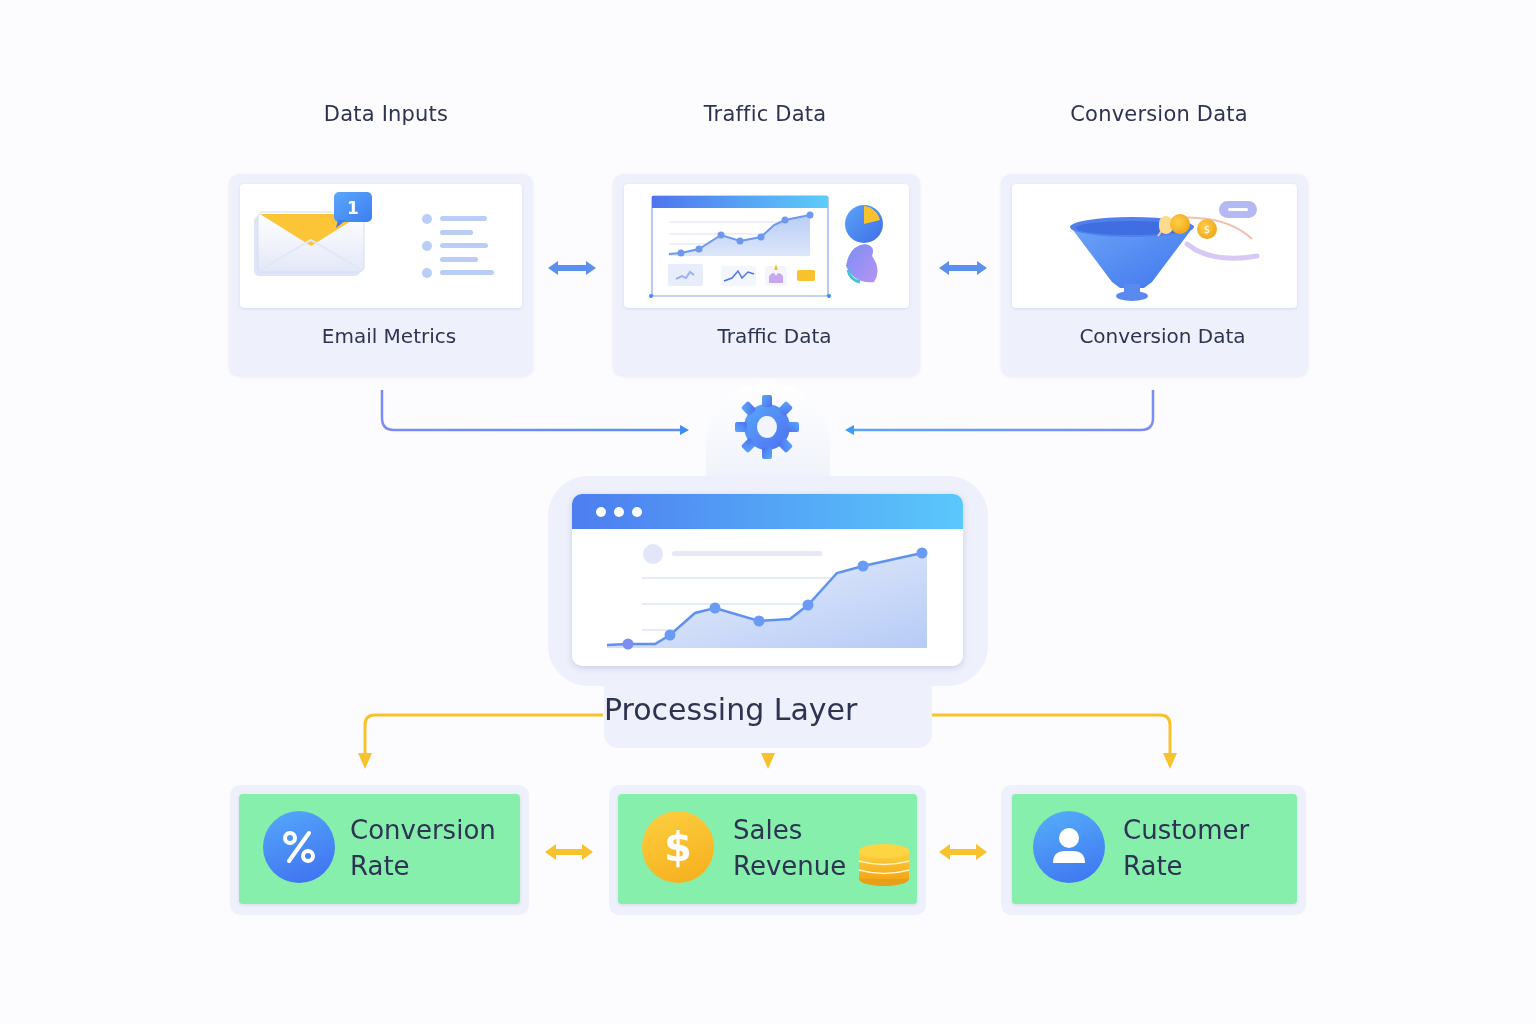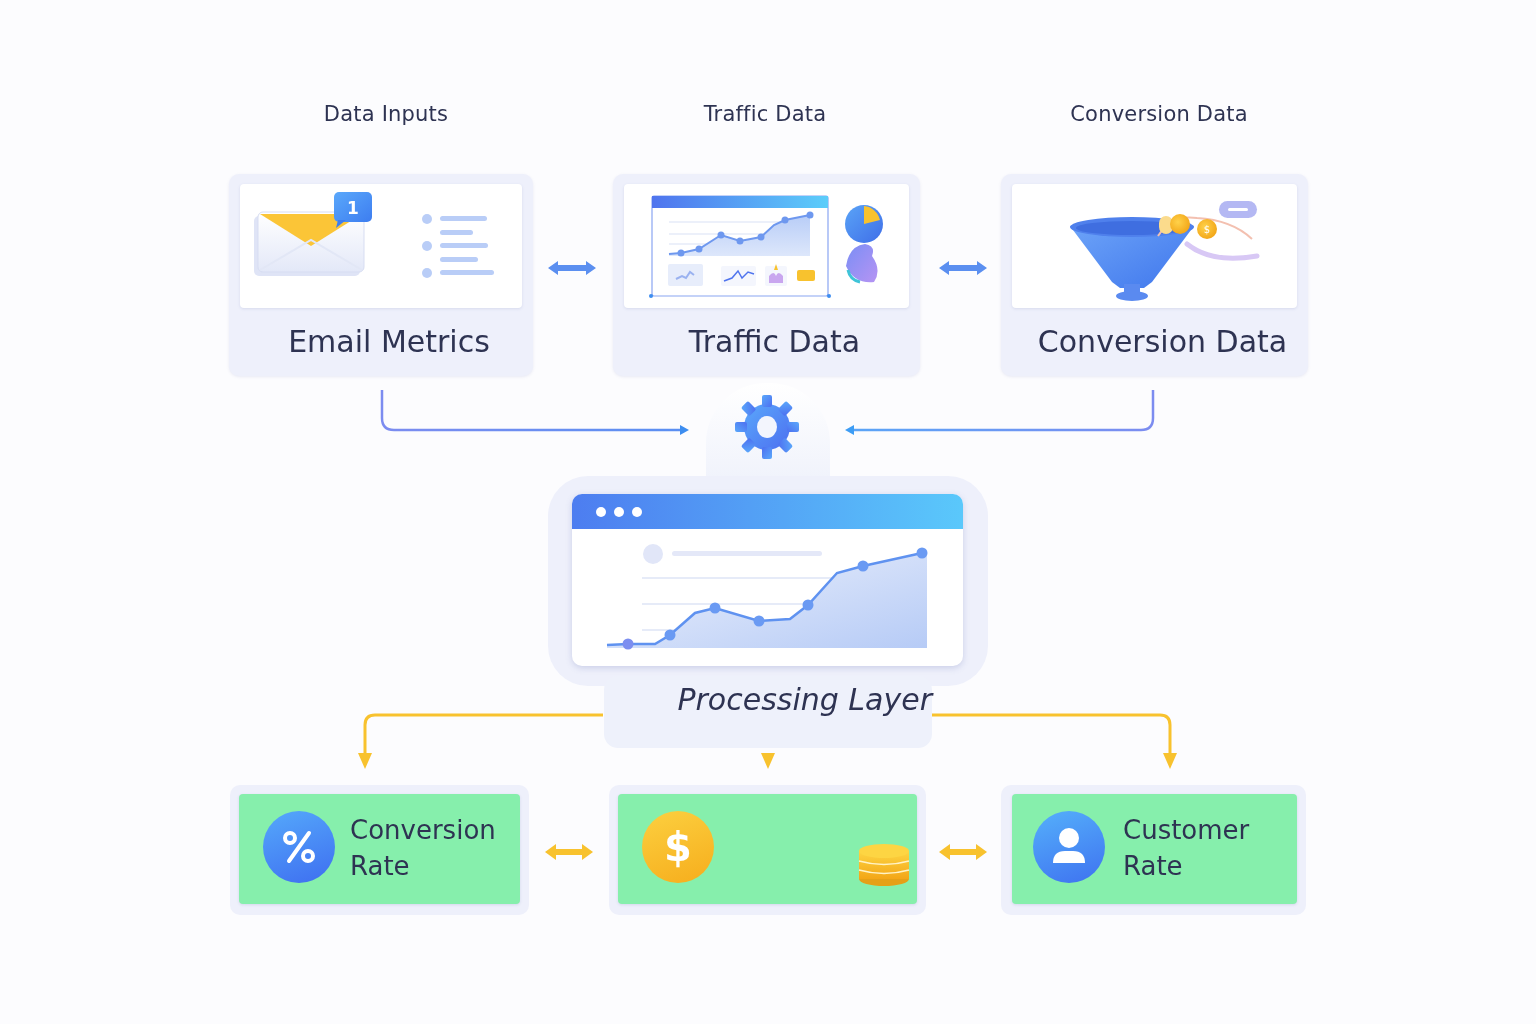--- a/index.html
+++ b/index.html
@@ -17,21 +17,21 @@
     position: absolute; background: #eef0fb; border-radius: 10px;
     box-shadow: 0 1px 3px rgba(120,130,190,0.15);
   }
   .card-inner {
     position: absolute; left: 11px; right: 11px; top: 10px; height: 124px;
     background: #ffffff; border-radius: 4px;
     box-shadow: 0 1px 3px rgba(110,120,180,0.18);
   }
   .card-label {
     position: absolute; left: 16px; right: 0; top: 150px; text-align: center;
-    font-size: 30px; color: #2e3352;
+    font-size: 20px; color: #2e3352;
   }
   .arrow { position: absolute; }
   .out-card {
     position: absolute; background: #eef0fb; border-radius: 10px; height: 130px;
   }
   .out-inner {
     position: absolute; left: 9px; right: 9px; top: 9px; bottom: 11px;
     background: #86efac; border-radius: 4px;
     box-shadow: 0 1px 3px rgba(110,120,180,0.2);
   }
@@ -60,22 +60,22 @@
   .proc-bar {
     height: 35px; background: linear-gradient(90deg, #4d7df0 0%, #5ac8fb 100%);
     position: relative;
   }
   .dot { position: absolute; top: 13px; width: 10px; height: 10px; border-radius: 50%; background: #fff; }
   .proc-label-box {
     position: absolute; left: 604px; top: 676px; width: 328px; height: 72px;
     background: #eef1fb; border-radius: 14px;
   }
   .proc-label {
-    position: absolute; left: 0; right: 0; top: 6px; text-align: right;
-    font-size: 30px; color: #2e3352; font-style: italic;
+    position: absolute; left: 0; right: 0; top: 16px; text-align: left;
+    font-size: 30px; color: #2e3352;
   }
 </style>
 </head>
 <body>
 
 <div class="col-title" style="left:206px;">Data Inputs</div>
 <div class="col-title" style="left:585px;">Traffic Data</div>
 <div class="col-title" style="left:979px;">Conversion Data</div>
 
 <div class="card" style="left:229px; top:174px; width:304px; height:202px;">
@@ -317,20 +317,24 @@
   <path d="M2 10 L13 2 L13 7 L39 7 L39 2 L50 10 L39 18 L39 13 L13 13 L13 18 Z" fill="#f8c22e"></path>
 </svg>
 
 <div class="out-card" style="left:609px; top:785px; width:317px;">
   <div class="out-inner">
     <div class="out-icon" style="background:linear-gradient(160deg,#fcd040,#f6ad1c);">
       <svg width="72" height="72" viewBox="0 0 72 72">
         <text x="36" y="50" text-anchor="middle" font-family="DejaVu Sans, sans-serif" font-weight="bold" font-size="40" fill="#fff">$</text>
       </svg>
     </div>
+    <div class="out-label" style="left:115px;">
+      <div>Sales</div>
+      <div>Revenue</div>
+    </div>
     <svg style="position:absolute; left:239px; top:47px;" width="54" height="48" viewBox="0 0 54 48">
       <defs>
           <linearGradient id="coinS" x1="0" y1="0" x2="0" y2="1">
             <stop offset="0" stop-color="#fdd543"></stop>
             <stop offset="1" stop-color="#f3a617"></stop>
           </linearGradient>
         </defs>
       <ellipse cx="27" cy="38" rx="25" ry="7" fill="#e5a017"></ellipse>
       <rect x="2" y="10" width="50" height="28" fill="url(#coinS)"></rect>
       <ellipse cx="27" cy="10" rx="25" ry="7" fill="#fdd543"></ellipse>

